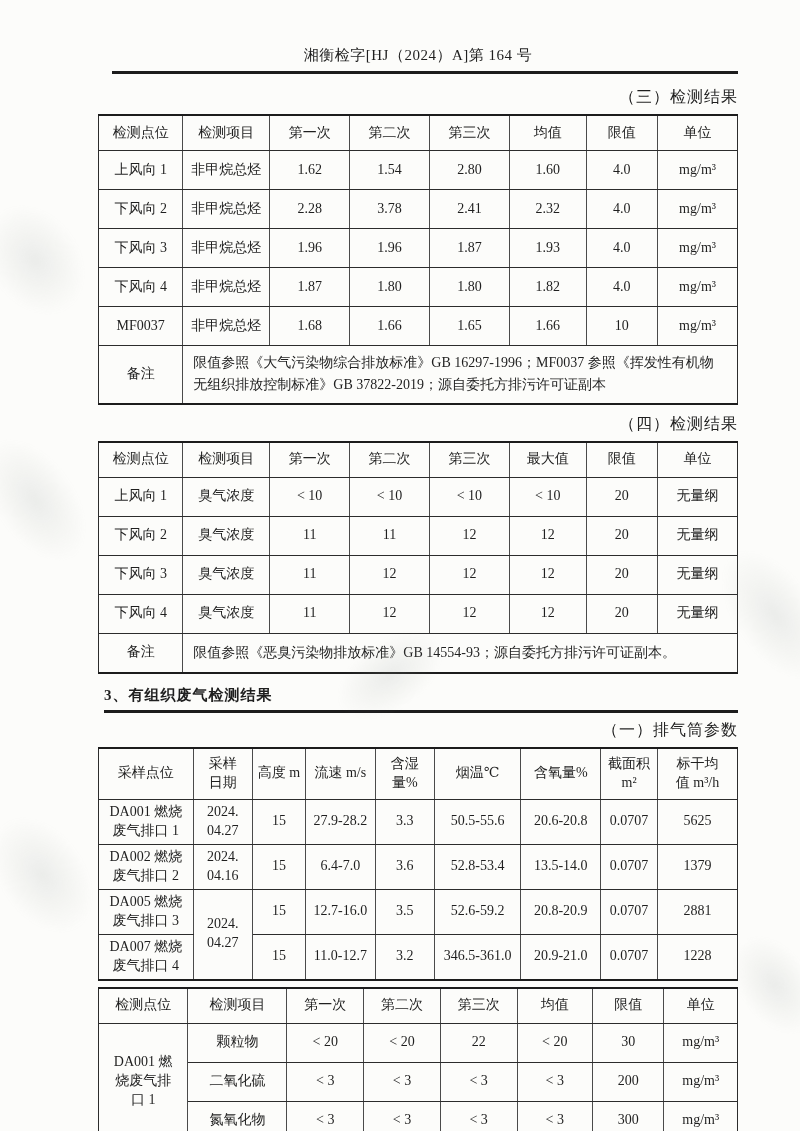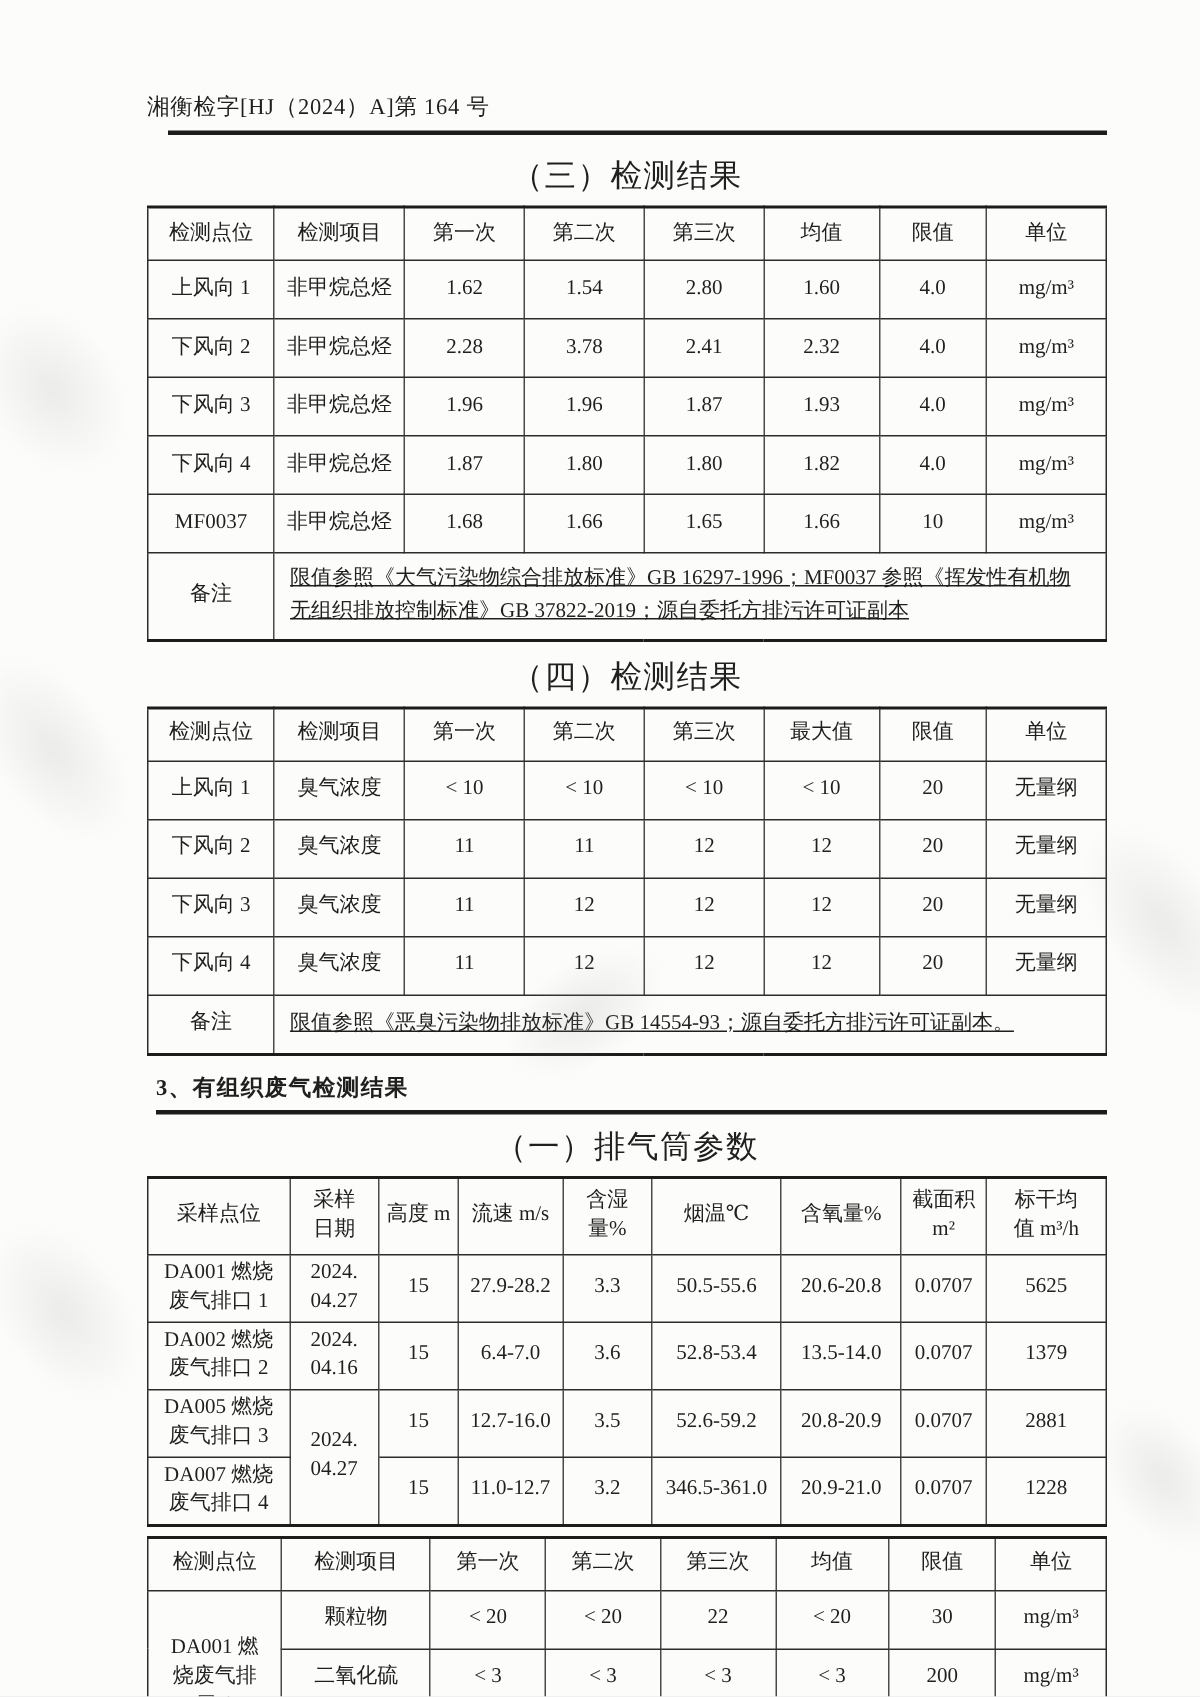--- a/index.html
+++ b/index.html
@@ -8,35 +8,35 @@
     width:800px;height:1131px;
     margin:0 auto;
     background:#fcfcfa;
     font-family:"Liberation Serif","DejaVu Serif",serif;
     color:#1f1f1f;
     overflow:hidden;
     box-sizing:border-box;
     padding:0 62px 0 98px;
   }
   .doc-no{
-    margin-top:62px;
-    text-align:left;
+    margin-top:46px;
+    text-align:center;
     font-size:15px;
     letter-spacing:.5px;
     height:22px;
   }
   .head-rule{
     margin-top:3px;
     margin-left:14px;
     height:3px;
     background:#1c1c1c;
   }
   .tbl-title{
-    text-align:center;
-    font-size:21px;
+    text-align:right;
+    font-size:16px;
     letter-spacing:1px;
   }
   .t-title3{margin-top:13px;}
   .t-title4{margin-top:9px;}
   .t-title1{margin-top:7px;}
   .t-title2{margin-top:9px;}
   .sec{
     margin:12px 0 0 6px;
     font-size:15px;
     font-weight:bold;
@@ -73,21 +73,20 @@
   table.tbl th:last-child, table.tbl td:last-child{border-right:1.6px solid #2c2c2c;}
   table.tbl-a th{height:30px;}
   table.tbl-a td{height:34px;}
   table.tbl-b th{height:46px;}
   table.tbl-b td{height:40px;}
   table.tbl td.note{
     text-align:left;
     padding:6px 10px;
     line-height:1.6;
     height:auto;
-    text-decoration:underline;
   }
   
   .smudge{
     position:absolute;
     pointer-events:none;
     background:radial-gradient(ellipse at center, rgba(150,158,150,.16), rgba(150,158,150,0) 70%);
     filter:blur(1.5px);
     transform:rotate(-35deg);
   }
   .sm1{left:-10px;top:200px;width:90px;height:120px;}

